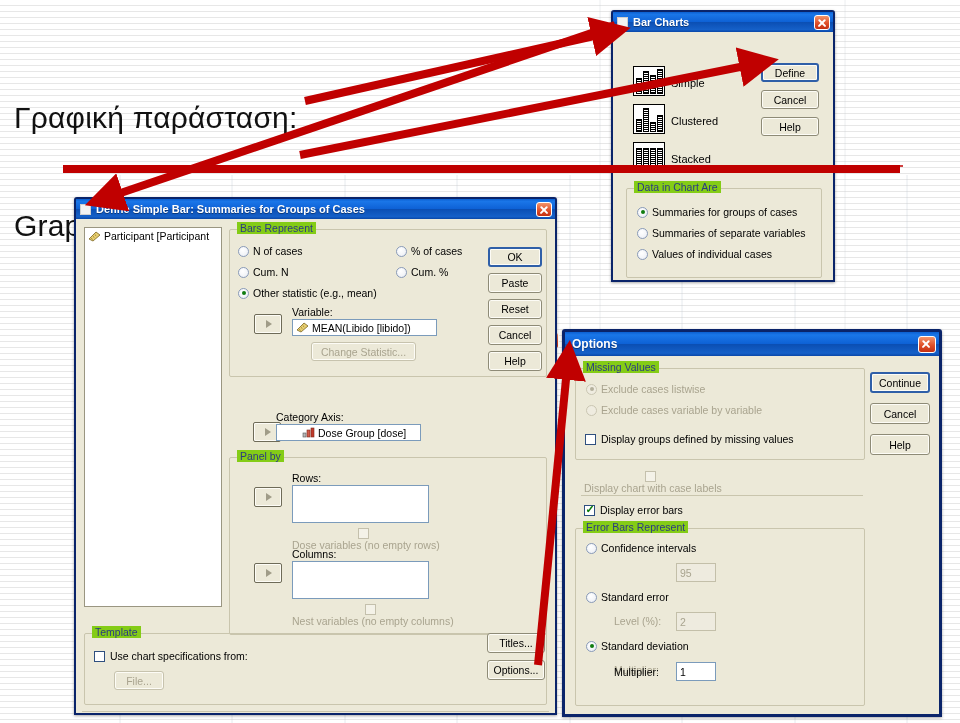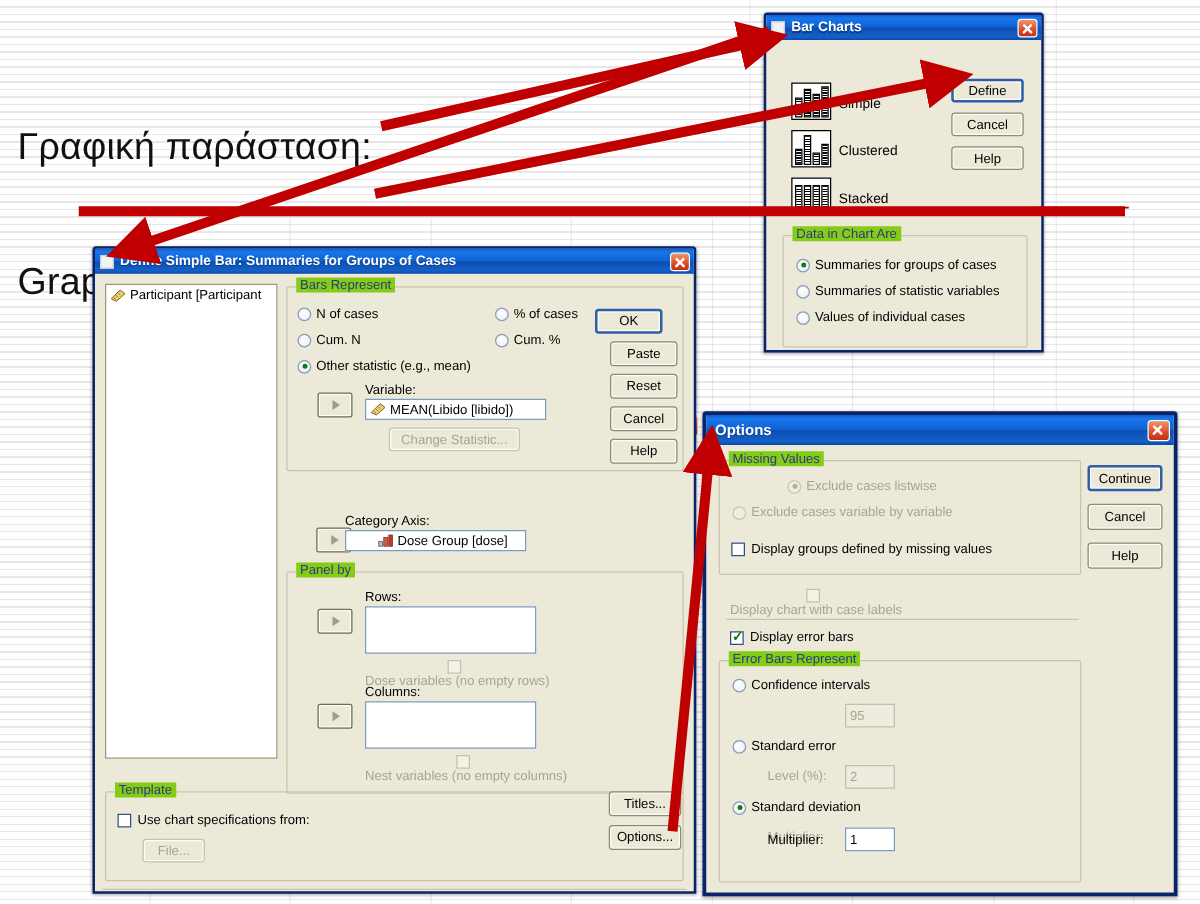--- a/index.html
+++ b/index.html
@@ -221,21 +221,21 @@
     <div class="lab" style="left:58px; top:121px; font-size:11px;">Stacked</div>
 
     <div class="grp" style="left:13px; top:156px; width:196px; height:90px;">
       <span class="glab">Data in Chart Are</span>
       <div class="radio on" style="left:10px; top:17px;">
         <span class="dot"></span>
         <span>Summaries for groups of cases</span>
       </div>
       <div class="radio" style="left:10px; top:38px;">
         <span class="dot"></span>
-        <span>Summaries of statistic variables</span>
+        <span>Summaries of separate variables</span>
       </div>
       <div class="radio" style="left:10px; top:59px;">
         <span class="dot"></span>
         <span>Values of individual cases</span>
       </div>
     </div>
 
     <div class="btn def" style="left:148px; top:31px; width:58px; height:19px;">Define</div>
     <div class="btn" style="left:148px; top:58px; width:58px; height:19px;">Cancel</div>
     <div class="btn" style="left:148px; top:85px; width:58px; height:19px;">Help</div>
@@ -348,21 +348,21 @@
 
     <div class="grp" style="left:8px; top:414px; width:463px; height:72px;">
       <span class="glab">Template</span>
       <div class="chk" style="left:9px; top:16px;">
         <span class="box"></span>
         <span>Use chart specifications from:</span>
       </div>
       <div class="btn dis" style="left:29px; top:37px; width:50px; height:19px;">File...</div>
     </div>
 
-    <div class="btn def" style="left:400px; top:28px; width:54px; height:20px;">OK</div>
+    <div class="btn def" style="left:412px; top:28px; width:54px; height:20px;">OK</div>
     <div class="btn" style="left:412px; top:54px; width:54px; height:20px;">Paste</div>
     <div class="btn" style="left:412px; top:80px; width:54px; height:20px;">Reset</div>
     <div class="btn" style="left:412px; top:106px; width:54px; height:20px;">Cancel</div>
     <div class="btn" style="left:412px; top:132px; width:54px; height:20px;">Help</div>
 
     <div class="btn" style="left:411px; top:414px; width:58px; height:20px;">Titles...</div>
     <div class="btn" style="left:411px; top:441px; width:58px; height:20px;">Options...</div>
 
     <div class="hr" style="left:6px; top:492px; width:467px;"></div>
   </div>
@@ -374,21 +374,21 @@
 
 <div class="win" id="optionsdlg" style="left:562px; top:329px; width:380px; height:388px; z-index:20; border-width:3px;">
   <div class="tbar" style="height:24px; font-size:12px;">
     <span class="t-txt" style="padding-left:3px;">Options</span>
     <span class="xbtn" style="width:18px;height:17px;"></span>
   </div>
   <div class="body" style="height:calc(100% - 24px);border-radius:29px;">
 
     <div class="grp" style="left:10px; top:12px; width:290px; height:92px;">
       <span class="glab">Missing Values</span>
-      <div class="radio dis on" style="left:10px; top:14px;margin-left:44px;">
+      <div class="radio dis on" style="left:10px; top:14px;">
         <span class="dot"></span>
         <span>Exclude cases listwise</span>
       </div>
       <div class="radio dis" style="left:10px; top:35px;">
         <span class="dot"></span>
         <span>Exclude cases variable by variable</span>
       </div>
       <div class="chk" style="left:9px; top:64px;">
         <span class="box"></span>
         <span>Display groups defined by missing values</span>

